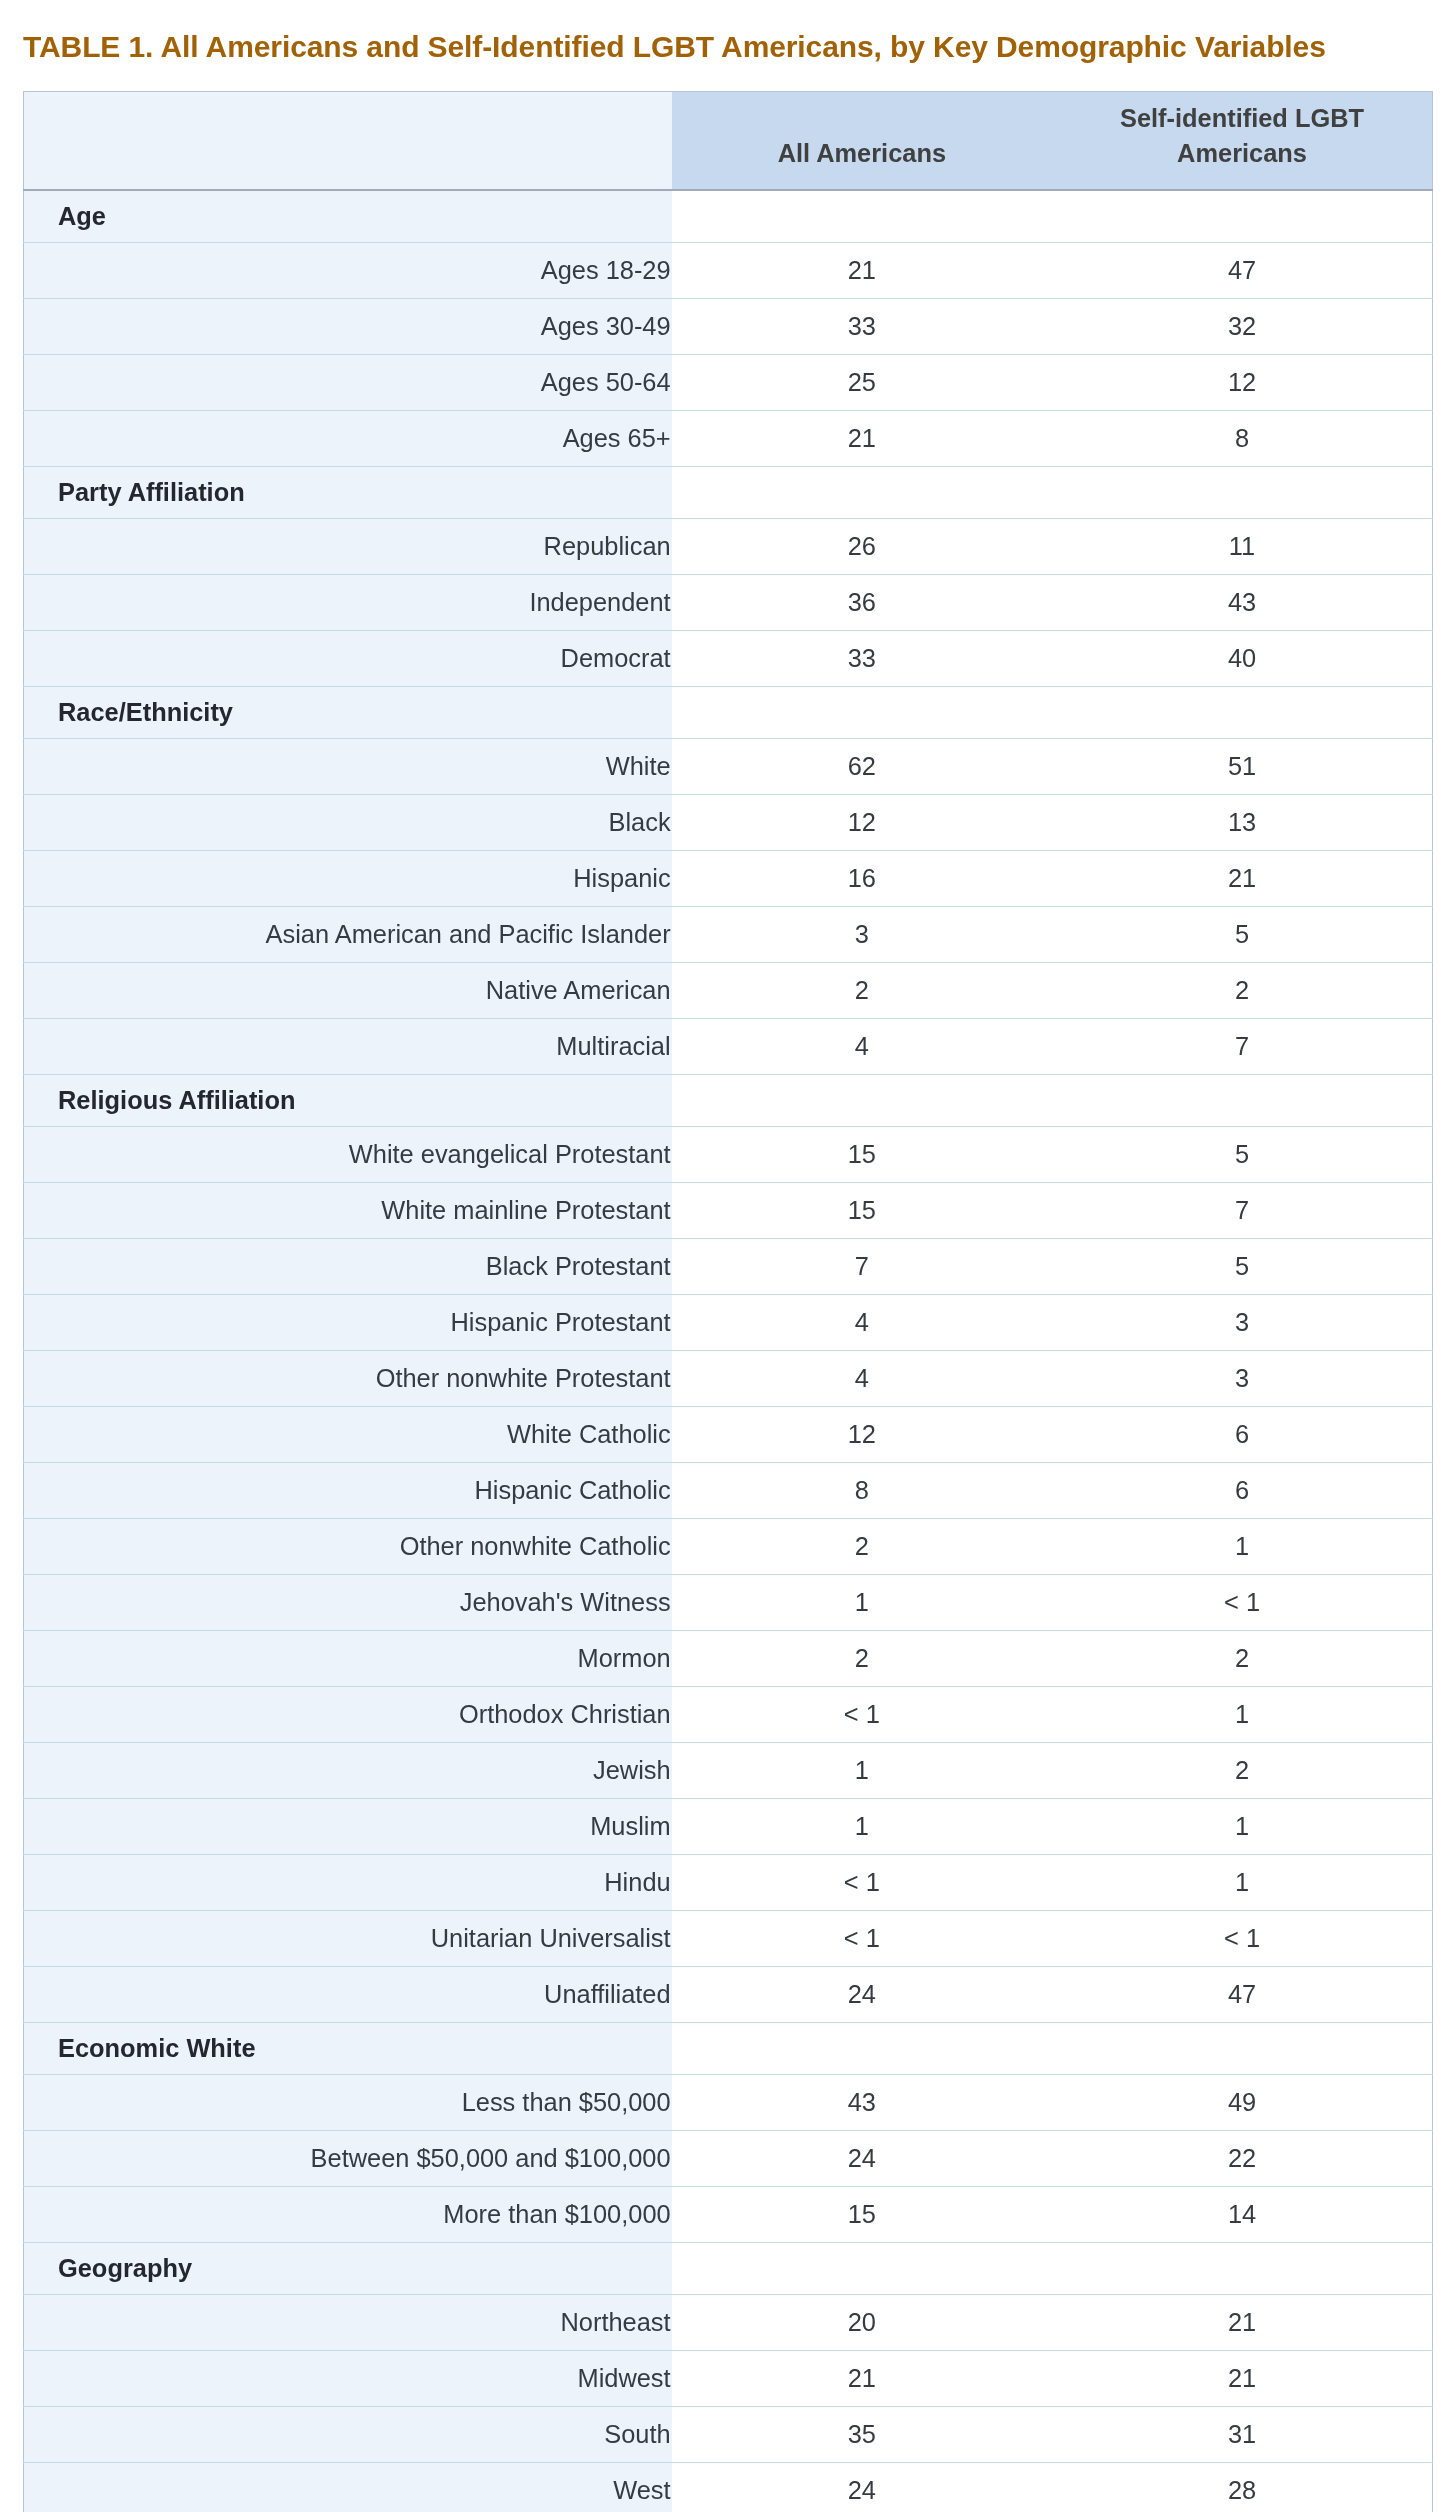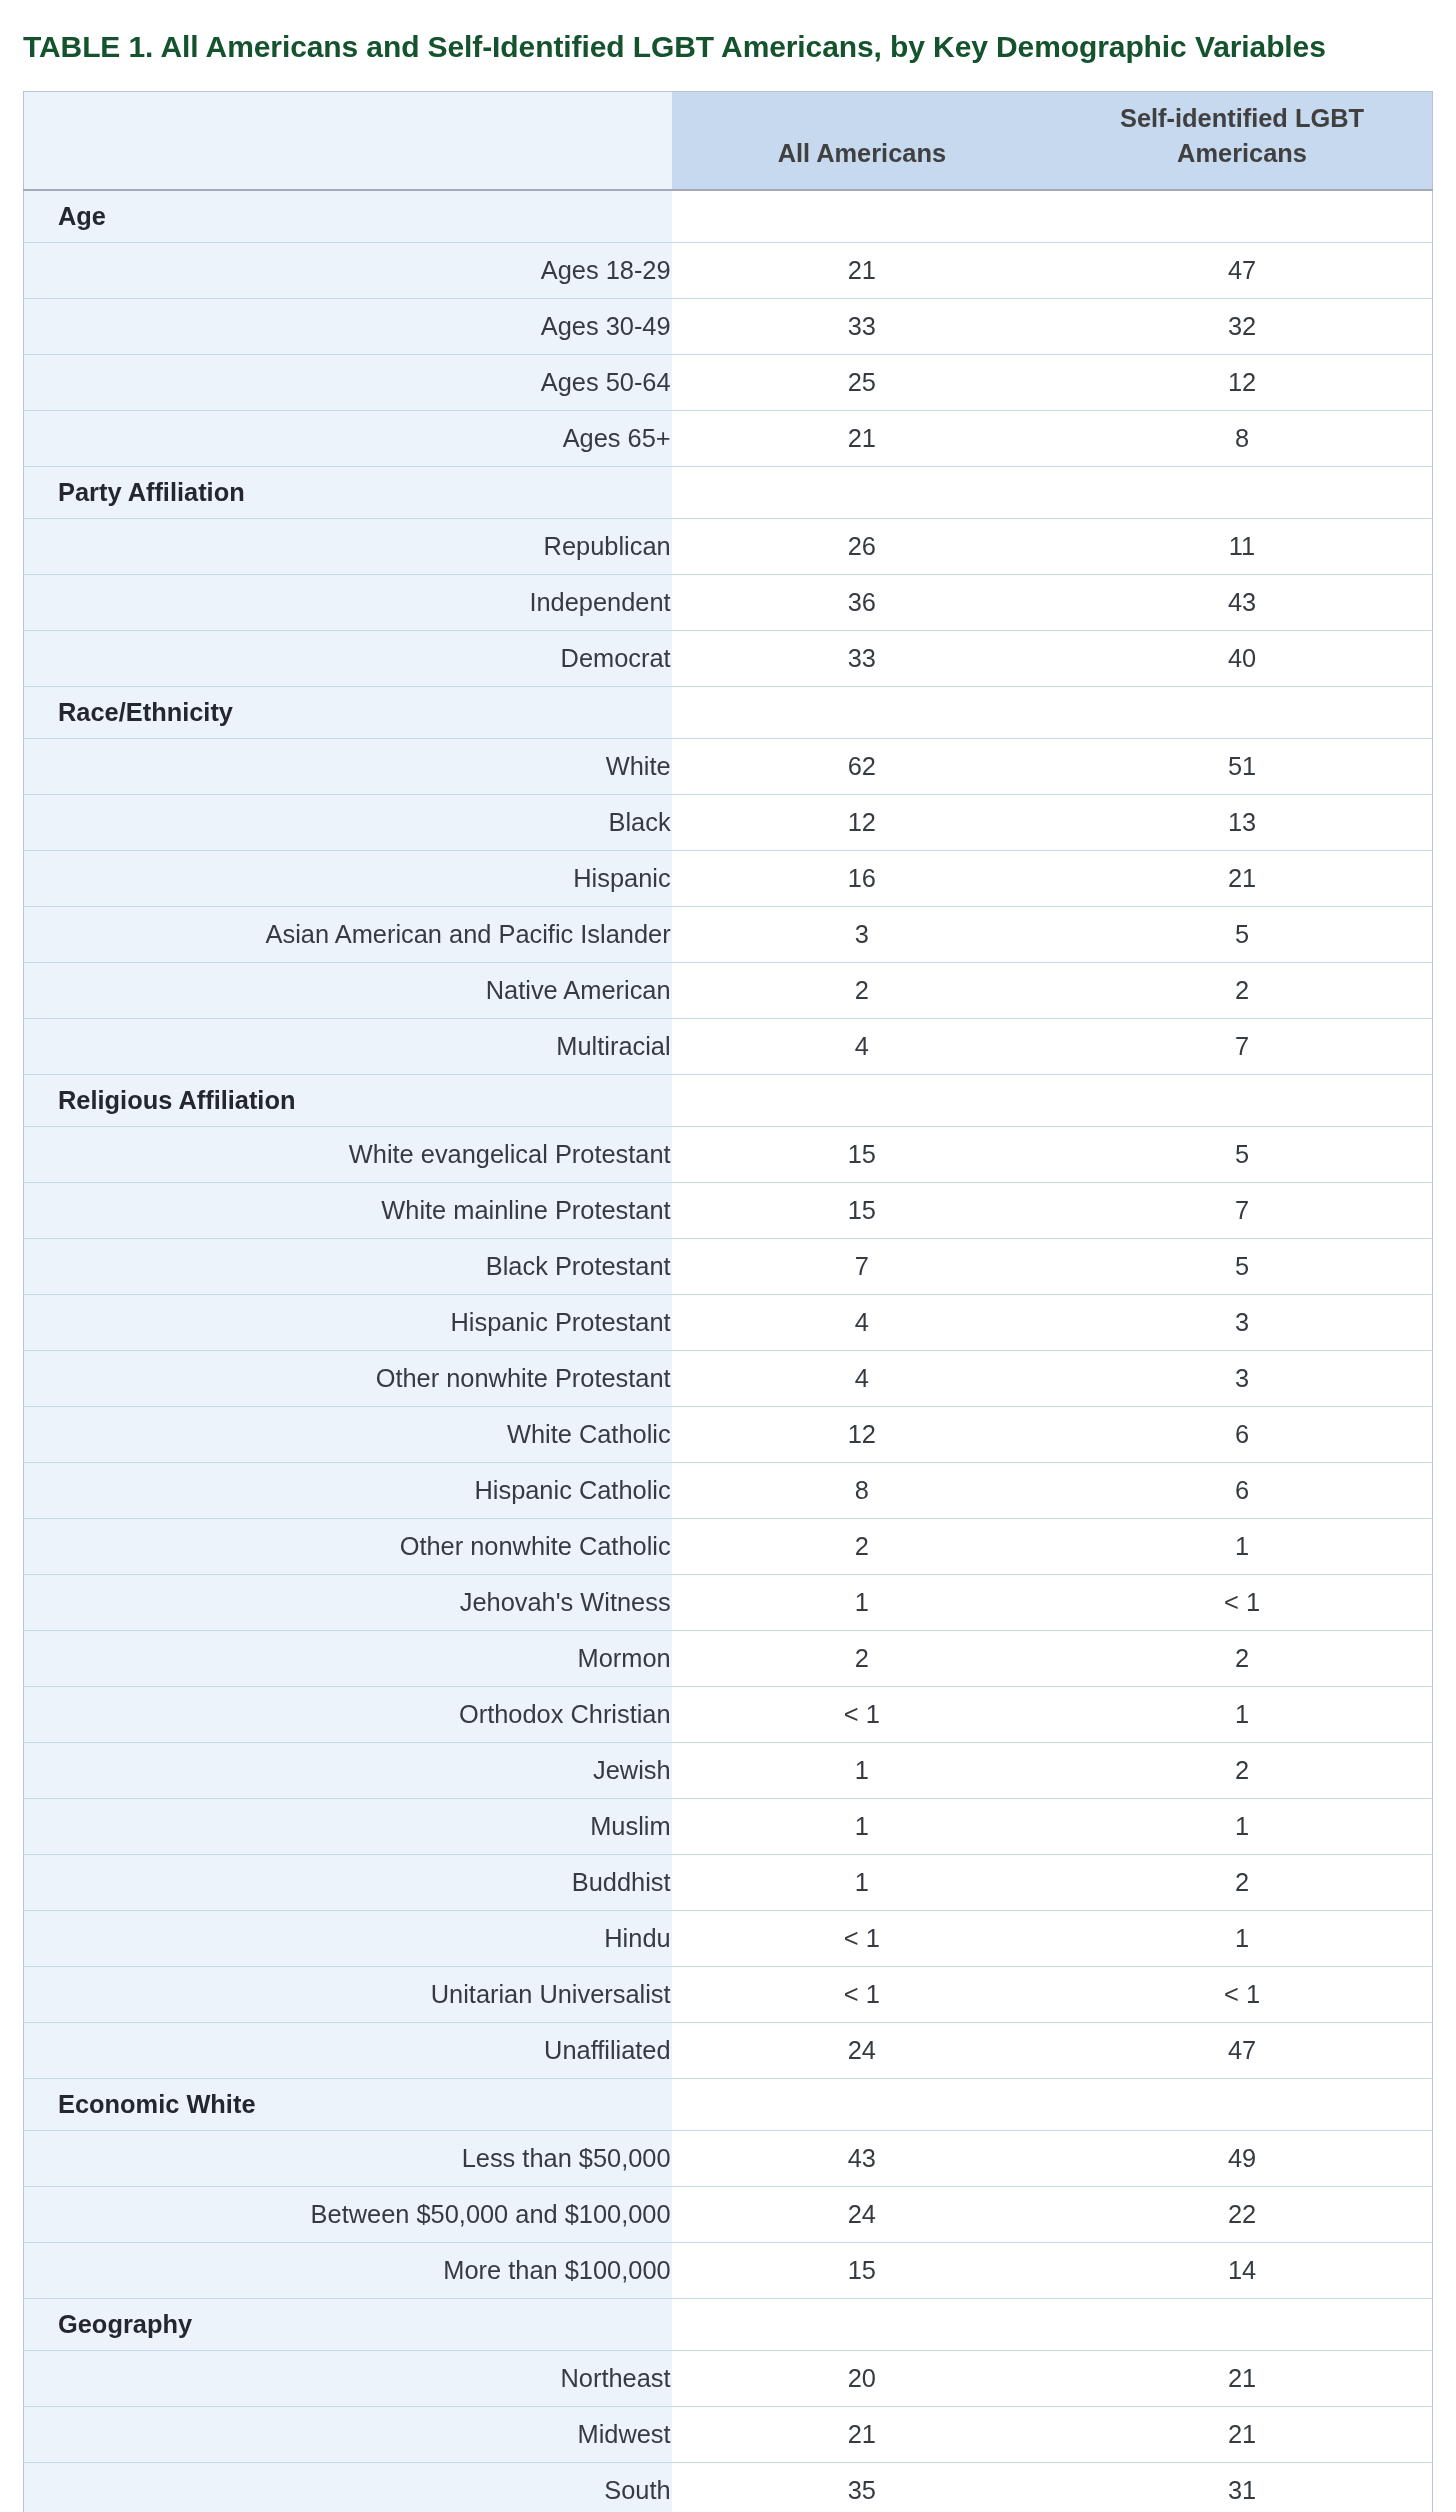--- a/index.html
+++ b/index.html
@@ -14,21 +14,21 @@
     overflow: hidden;
   }
   .page {
     padding: 0 23px;
   }
   .table-title {
     margin: 28px 0 0 0;
     font-size: 30px;
     line-height: 1.25;
     font-weight: 700;
-    color: #14532d;
+    color: #a16207;
     letter-spacing: -0.1px;
   }
   table.demo-table {
     margin-top: 25.4px;
     width: 1410px;
     border-collapse: collapse;
     table-layout: fixed;
     border: 1.4px solid #b7c4d3;
   }
   col.c-label { width: 46%; }
@@ -241,25 +241,20 @@
           <td class="label-cell item-label">Jewish</td>
           <td class="value-cell">1</td>
           <td class="value-cell">2</td>
         </tr>
         <tr class="item-row">
           <td class="label-cell item-label">Muslim</td>
           <td class="value-cell">1</td>
           <td class="value-cell">1</td>
         </tr>
         <tr class="item-row">
-          <td class="label-cell item-label">Buddhist</td>
-          <td class="value-cell">1</td>
-          <td class="value-cell">2</td>
-        </tr>
-        <tr class="item-row">
           <td class="label-cell item-label">Hindu</td>
           <td class="value-cell">&lt; 1</td>
           <td class="value-cell">1</td>
         </tr>
         <tr class="item-row">
           <td class="label-cell item-label">Unitarian Universalist</td>
           <td class="value-cell">&lt; 1</td>
           <td class="value-cell">&lt; 1</td>
         </tr>
         <tr class="item-row">

